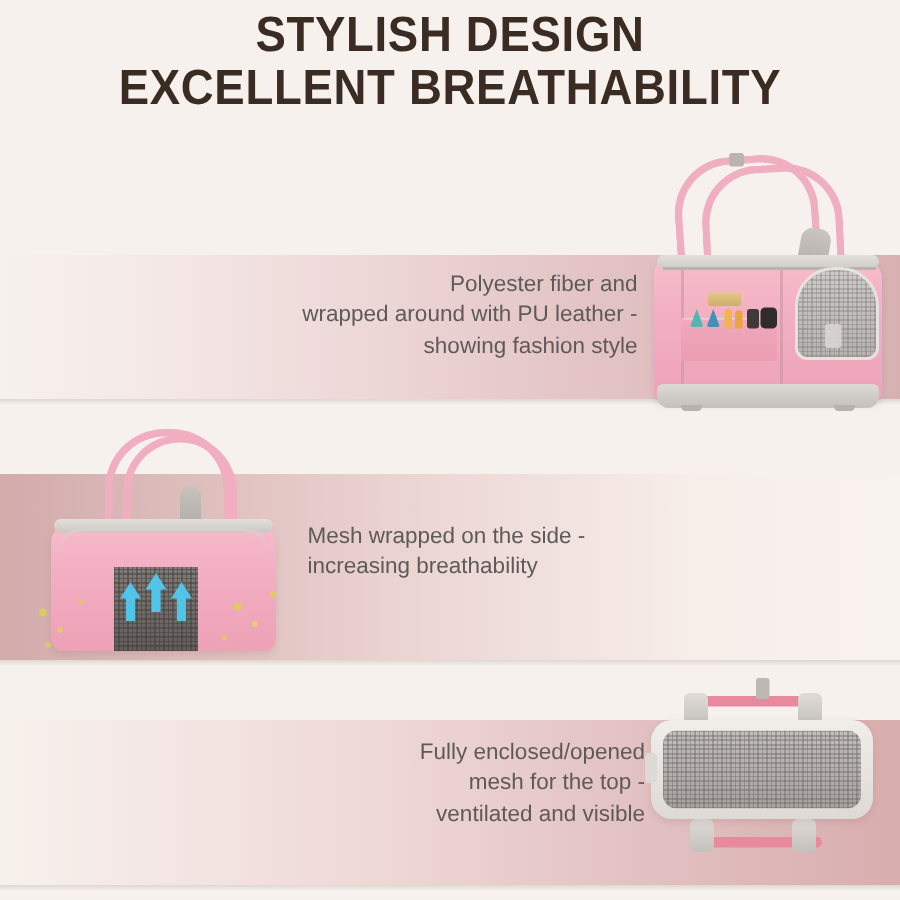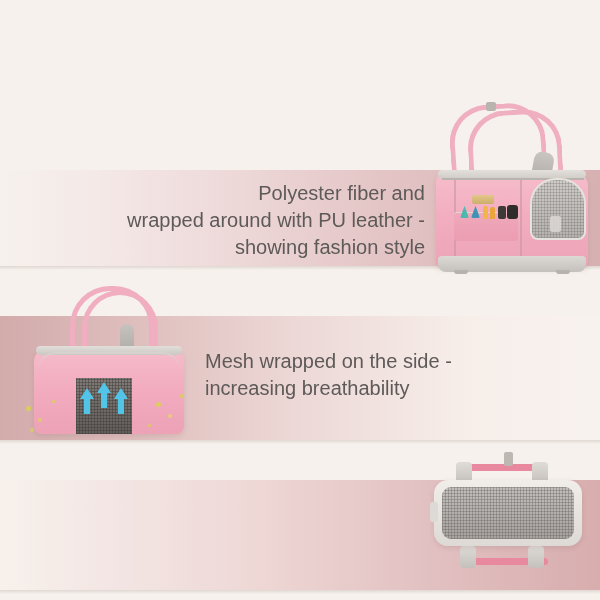--- a/index.html
+++ b/index.html
@@ -73,21 +73,21 @@
     width: 600px;
     height: 4px;
     background: linear-gradient(to bottom, rgba(120,95,95,0.18), rgba(120,95,95,0));
     z-index: 6;
   }
 
   
   .caption {
     position: absolute;
     color: #5d5a58;
-    font-size: 20px;
+    font-size: 15px;
     line-height: 1.35;
     z-index: 20;
     white-space: pre-line;
   }
   .cap-1 {
     top: 180px;
     left: 95px;
     width: 330px;
     text-align: right;
   }
@@ -375,34 +375,41 @@
     width: 8px; height: 20px;
     background: #ddd9d4;
     border-radius: 3px;
   }
 </style>
 </head>
 <body>
 
 <div class="stage">
 
+  <div class="title-block">
+    <span class="title-line l1">STYLISH DESIGN</span>
+    <span class="title-line l2">EXCELLENT BREATHABILITY</span>
+  </div>
 
   <div class="band band-1"></div>
   <div class="band-shadow" style="top:266px;"></div>
   <div class="caption cap-1">Polyester fiber and
 wrapped around with PU leather -
 showing fashion style</div>
 
   <div class="band band-2"></div>
   <div class="band-shadow" style="top:440px;"></div>
   <div class="caption cap-2">Mesh wrapped on the side -
 increasing breathability</div>
 
   <div class="band band-3"></div>
   <div class="band-shadow" style="top:590px;"></div>
+  <div class="caption cap-3">Fully enclosed/opened
+mesh for the top -
+ventilated and visible</div>
 
   <div class="bag1">
     <div class="b1-handle h1"></div>
     <div class="b1-handle h2"></div>
     <div class="b1-handle-clip"></div>
     <div class="b1-strap-pad"></div>
     <div class="b1-body"></div>
     <div class="b1-top-edge"></div>
     <div class="b1-zip"></div>
     <div class="b1-seam s1"></div>

